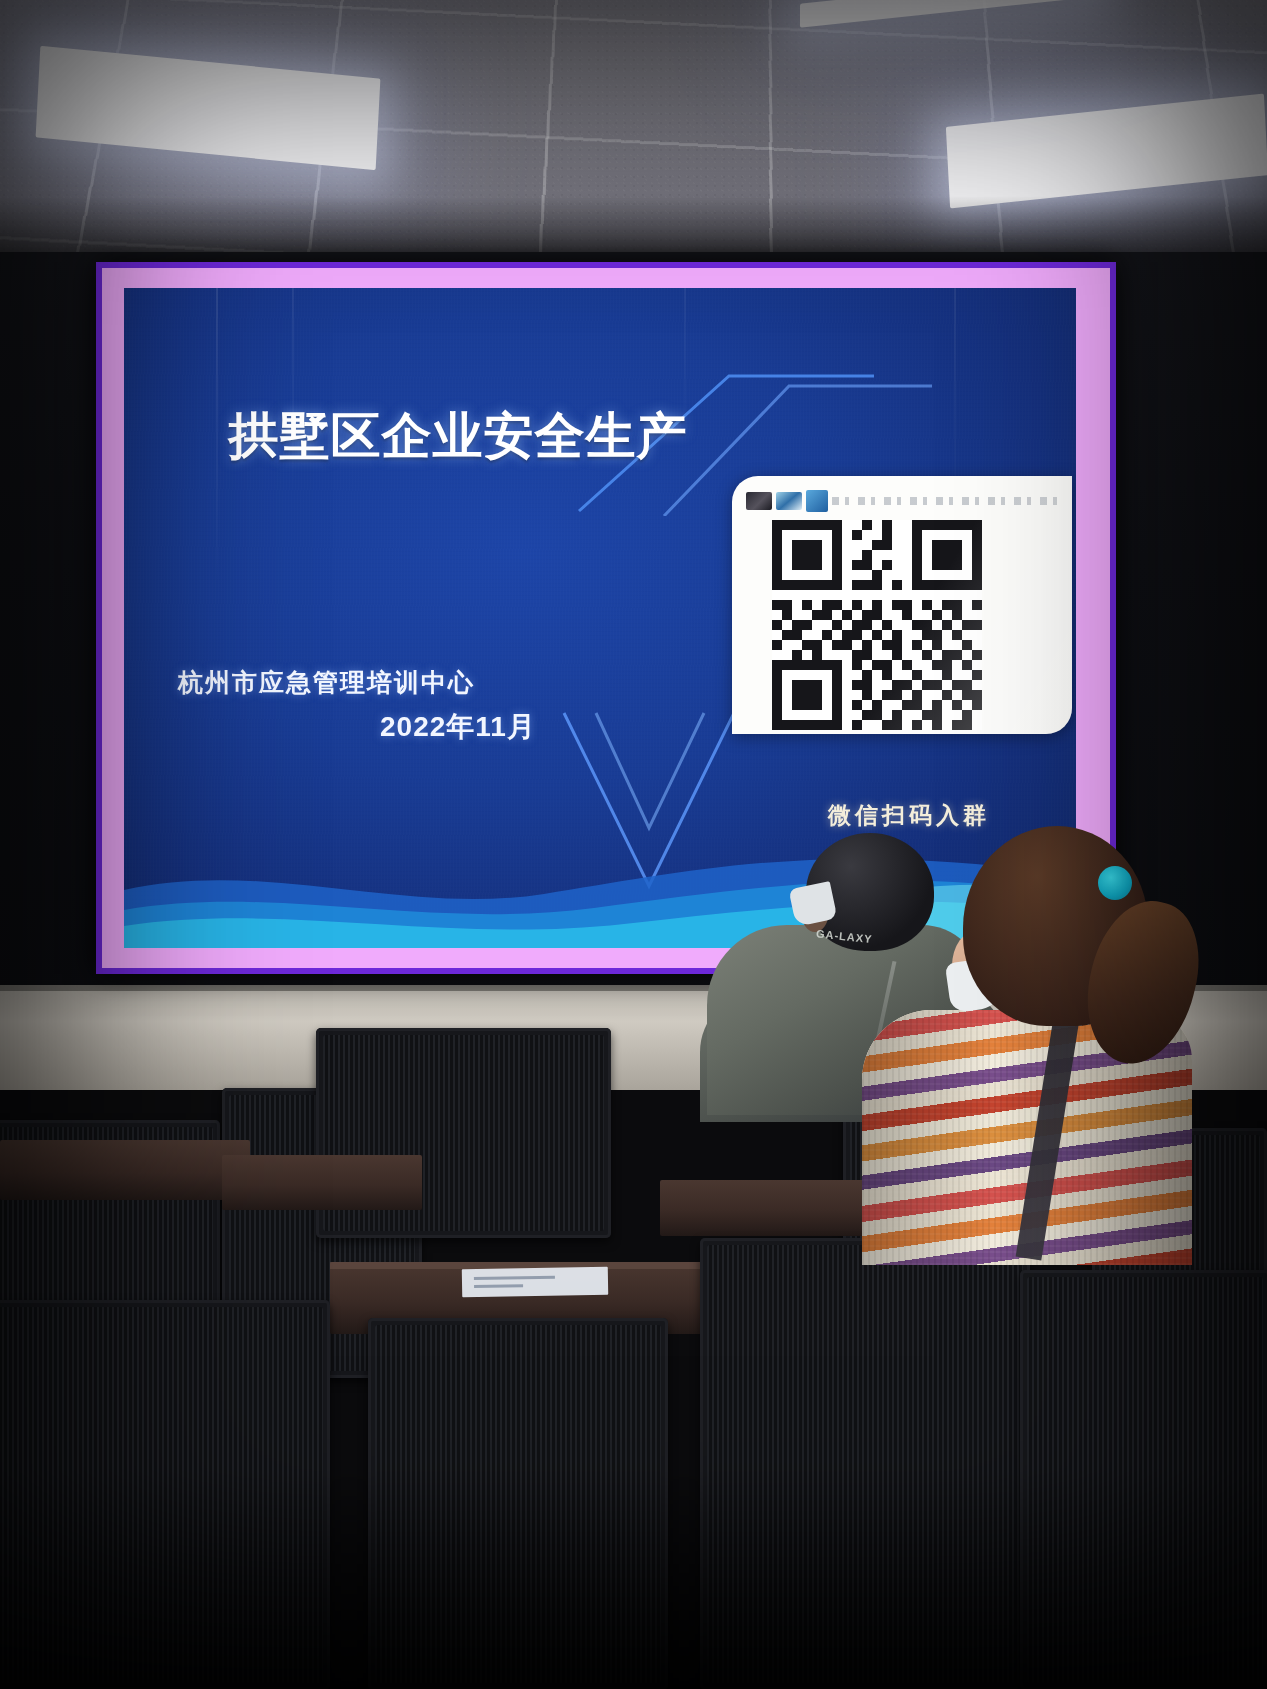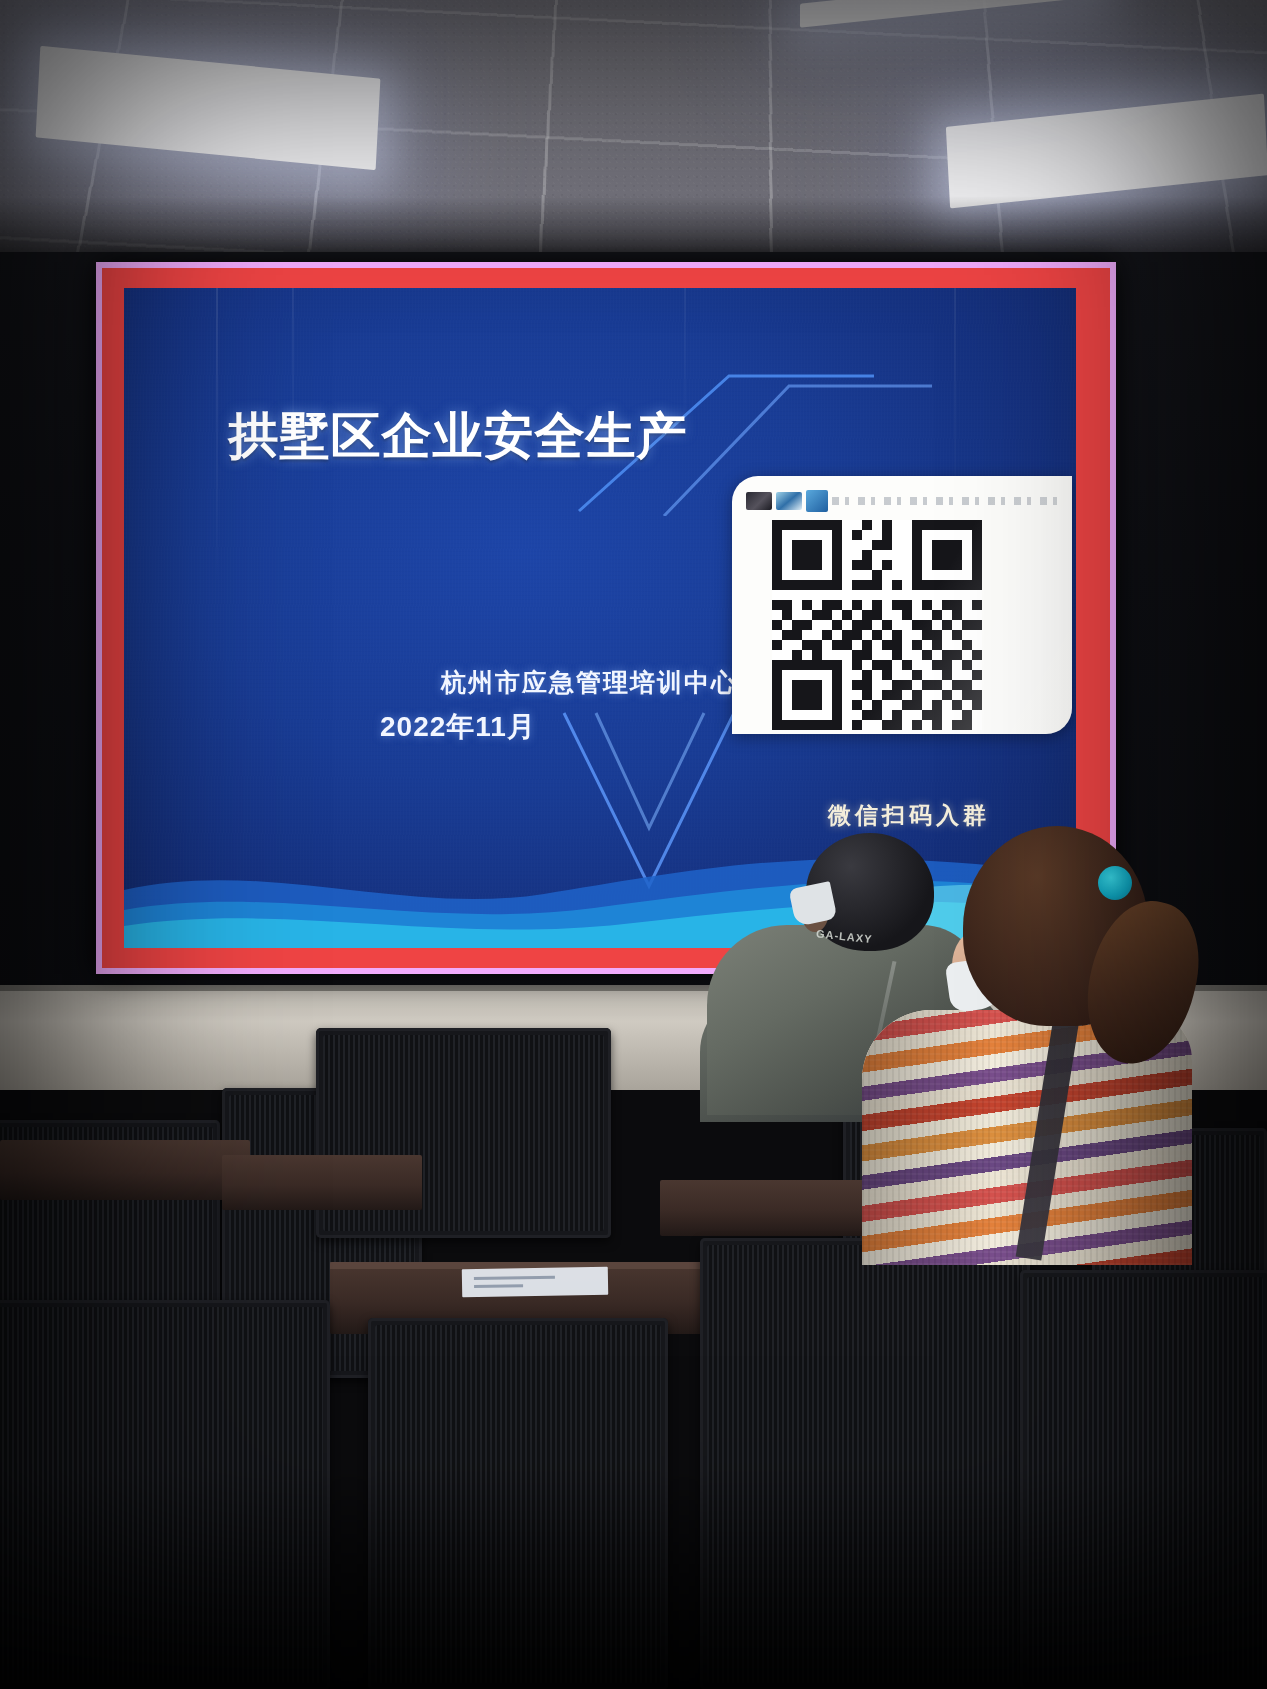--- a/index.html
+++ b/index.html
@@ -29,42 +29,42 @@
 
   
   .wall{position:absolute;left:0;top:252px;width:1267px;height:760px;
     background:linear-gradient(to bottom,#14151a 0%,#101116 40%,#0d0e12 100%);}
   .wall-lowband{position:absolute;left:0;top:985px;width:1267px;height:105px;
     background:linear-gradient(to bottom,#b9b5ad,#cfcac1 35%,#a9a49b 100%);}
   .wall-lowband::after{content:"";position:absolute;left:0;top:0;width:100%;height:6px;background:rgba(0,0,0,.35);}
 
   
   .screen-bezel{position:absolute;left:96px;top:262px;width:1008px;height:700px;
-    background:#ef4444;border:6px solid #f0abfc;box-shadow:0 0 28px rgba(0,0,0,.9);}
+    background:#f0abfc;border:6px solid #6d28d9;box-shadow:0 0 28px rgba(0,0,0,.9);}
   .slide{position:absolute;left:22px;top:20px;width:952px;height:660px;overflow:hidden;
     background:radial-gradient(ellipse at 42% 40%, #1d45a8 0%, #193c95 42%, #15307d 72%, #112868 100%);}
   .slide-noise{position:absolute;inset:0;opacity:.22;
     background-image:repeating-linear-gradient(91deg,rgba(255,255,255,.05) 0 1px,transparent 1px 3px),
                      repeating-linear-gradient(0deg,rgba(0,0,0,.05) 0 1px,transparent 1px 4px);}
   .streak{position:absolute;width:2px;background:linear-gradient(to bottom,rgba(255,255,255,.22),rgba(255,255,255,0));}
 
   
   .deco{position:absolute;pointer-events:none;}
   .chev-top{left:420px;top:78px;width:390px;height:150px;}
   .chev-bot{left:430px;top:420px;width:190px;height:190px;}
 
   
   .waves{position:absolute;left:0;bottom:0;width:952px;height:150px;}
 
   
   .slide-title{position:absolute;left:54px;top:118px;width:560px;text-align:center;
     font-family:"Liberation Sans","DejaVu Sans",sans-serif;font-weight:bold;color:#ffffff;
     font-size:50px;line-height:1.20;letter-spacing:1px;
     text-shadow:0 0 12px rgba(160,200,255,.55),0 2px 3px rgba(0,0,0,.35);}
-  .slide-org{position:absolute;left:54px;top:378px;width:560px;text-align:right;
+  .slide-org{position:absolute;left:54px;top:378px;width:560px;text-align:left;
     font-family:"Liberation Sans","DejaVu Sans",sans-serif;font-weight:bold;color:#f2f6ff;
     font-size:25px;letter-spacing:2px;text-shadow:0 0 9px rgba(150,190,255,.5);}
   .slide-date{position:absolute;left:54px;top:420px;width:560px;text-align:center;
     font-family:"Liberation Sans","DejaVu Sans",sans-serif;font-weight:bold;color:#f2f6ff;
     font-size:28px;letter-spacing:1px;text-shadow:0 0 9px rgba(150,190,255,.5);}
   .qr-caption{position:absolute;left:640px;top:512px;width:290px;text-align:center;
     font-family:"Liberation Serif","DejaVu Serif",serif;font-weight:bold;color:#f4eedb;
     font-size:23px;letter-spacing:4px;text-shadow:0 0 8px rgba(255,240,190,.45);}
 
   

